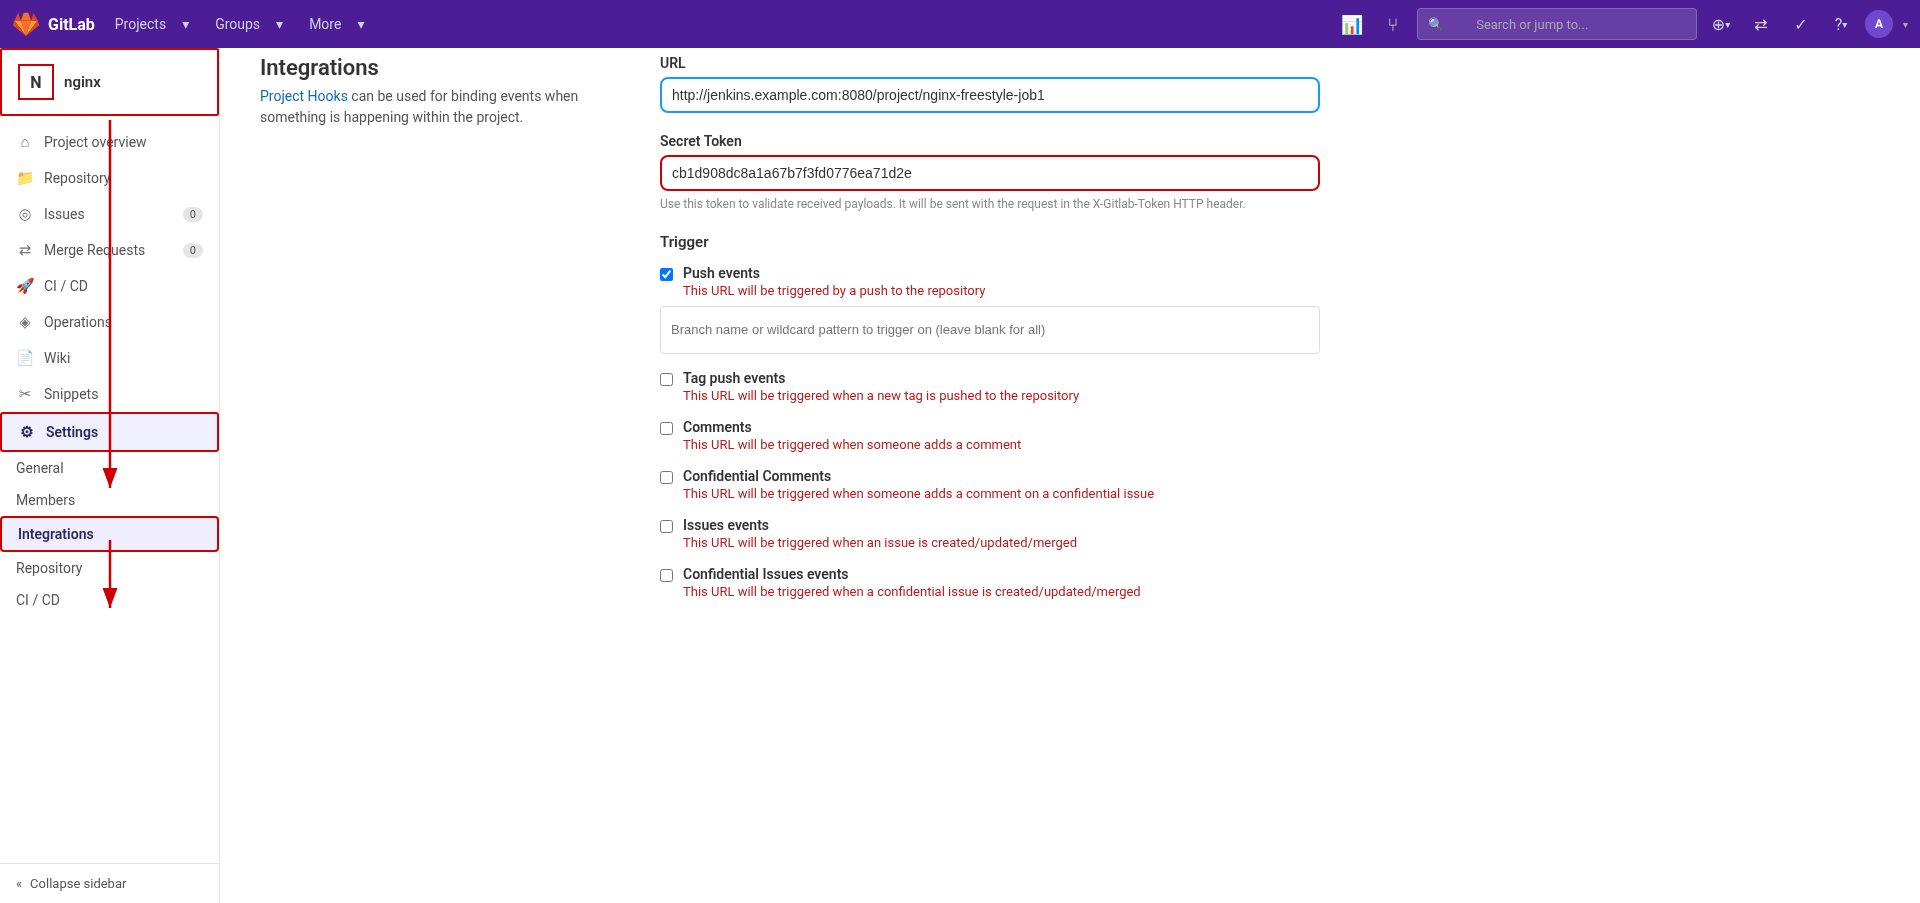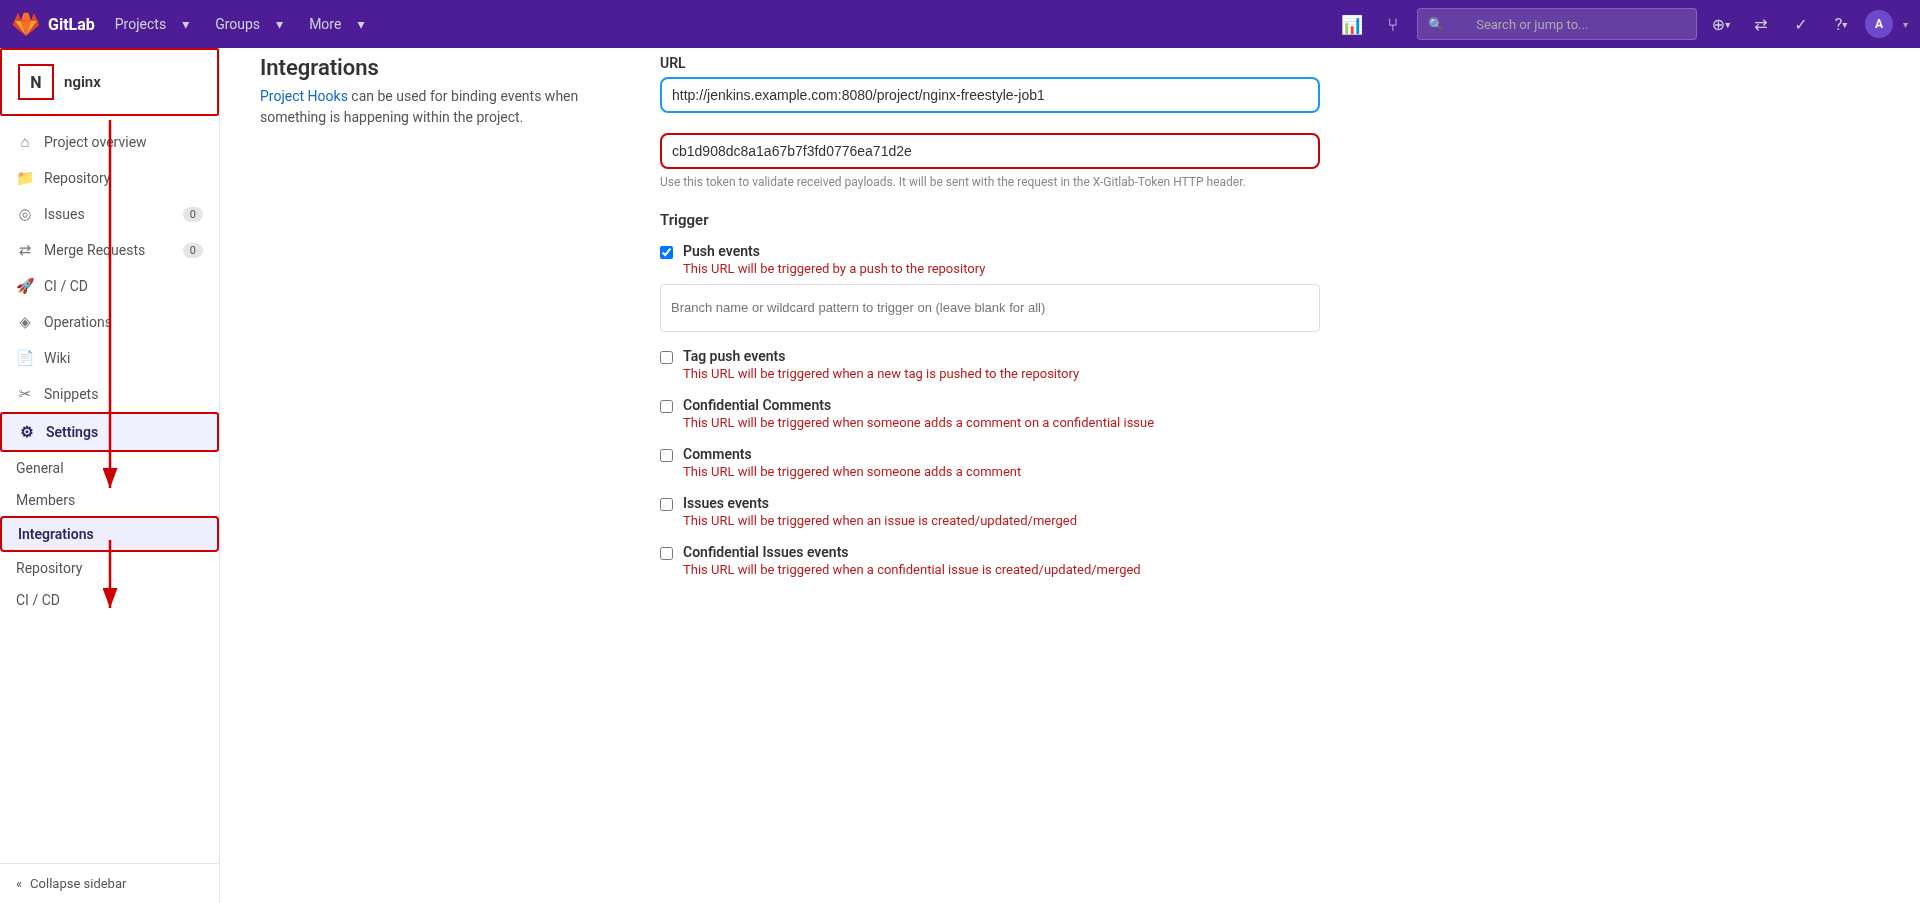--- a/index.html
+++ b/index.html
@@ -353,20 +353,21 @@
     </div>
 
     <div class="content-right">
 
       <div class="form-group">
         <label class="form-label">URL</label>
         <input class="form-input blue-focused" type="text" value="http://jenkins.example.com:8080/project/nginx-freestyle-job1" style="">
       </div>
 
       <div class="form-group">
+        <label class="form-label">Secret Token</label>
         <input class="form-input red-border" type="text" value="cb1d908dc8a1a67b7f3fd0776ea71d2e" style="">
         <div class="form-hint">Use this token to validate received payloads. It will be sent with the request in the X-Gitlab-Token HTTP header.</div>
       </div>
 
       <div class="form-group">
         <div class="section-title">Trigger</div>
 
         <div class="trigger-item">
           <div class="trigger-row">
             <input type="checkbox" checked="" id="push_events" style="">
@@ -383,34 +384,34 @@
             <input type="checkbox" id="tag_push_events" style="">
             <div>
               <div class="trigger-label">Tag push events</div>
               <div class="trigger-desc">This URL will be triggered when a new tag is pushed to the repository</div>
             </div>
           </div>
         </div>
 
         <div class="trigger-item">
           <div class="trigger-row">
+            <input type="checkbox" id="comments" style="">
+            <div>
+              <div class="trigger-label">Comments</div>
+              <div class="trigger-desc">This URL will be triggered when someone adds a comment</div>
+            </div>
+          </div>
+        </div>
+
+        <div class="trigger-item">
+          <div class="trigger-row">
             <input type="checkbox" id="confidential_comments" style="">
             <div>
               <div class="trigger-label">Confidential Comments</div>
               <div class="trigger-desc">This URL will be triggered when someone adds a comment on a confidential issue</div>
-            </div>
-          </div>
-        </div>
-
-        <div class="trigger-item">
-          <div class="trigger-row">
-            <input type="checkbox" id="comments" style="">
-            <div>
-              <div class="trigger-label">Comments</div>
-              <div class="trigger-desc">This URL will be triggered when someone adds a comment</div>
             </div>
           </div>
         </div>
 
         <div class="trigger-item">
           <div class="trigger-row">
             <input type="checkbox" id="issues_events" style="">
             <div>
               <div class="trigger-label">Issues events</div>
               <div class="trigger-desc">This URL will be triggered when an issue is created/updated/merged</div>

